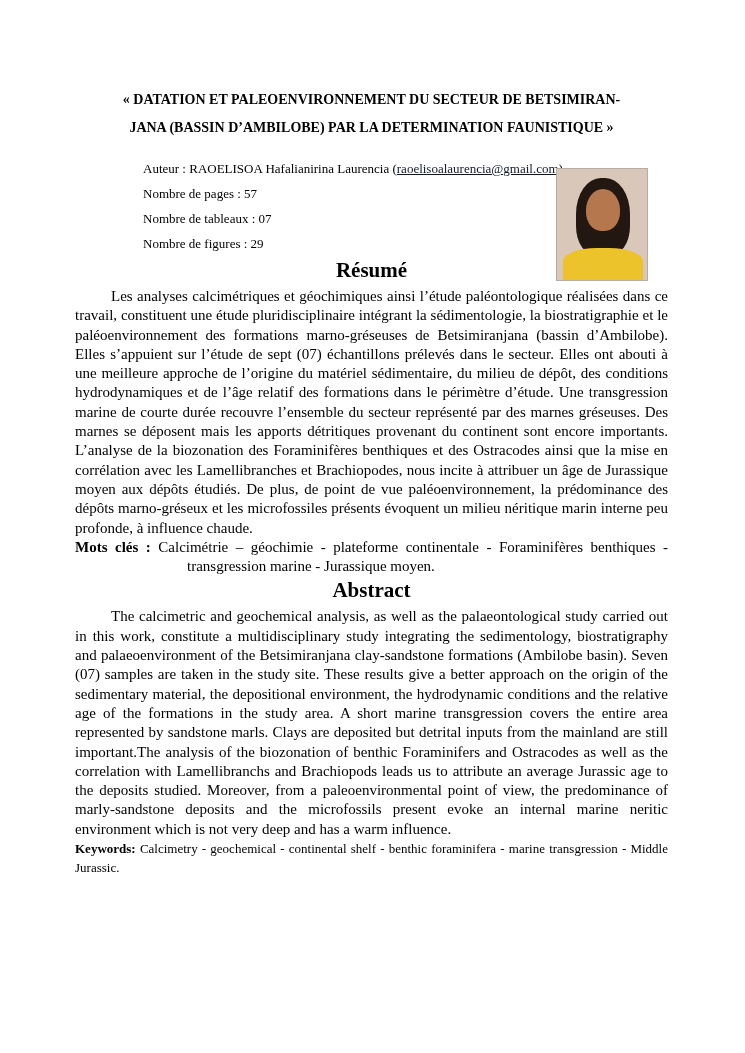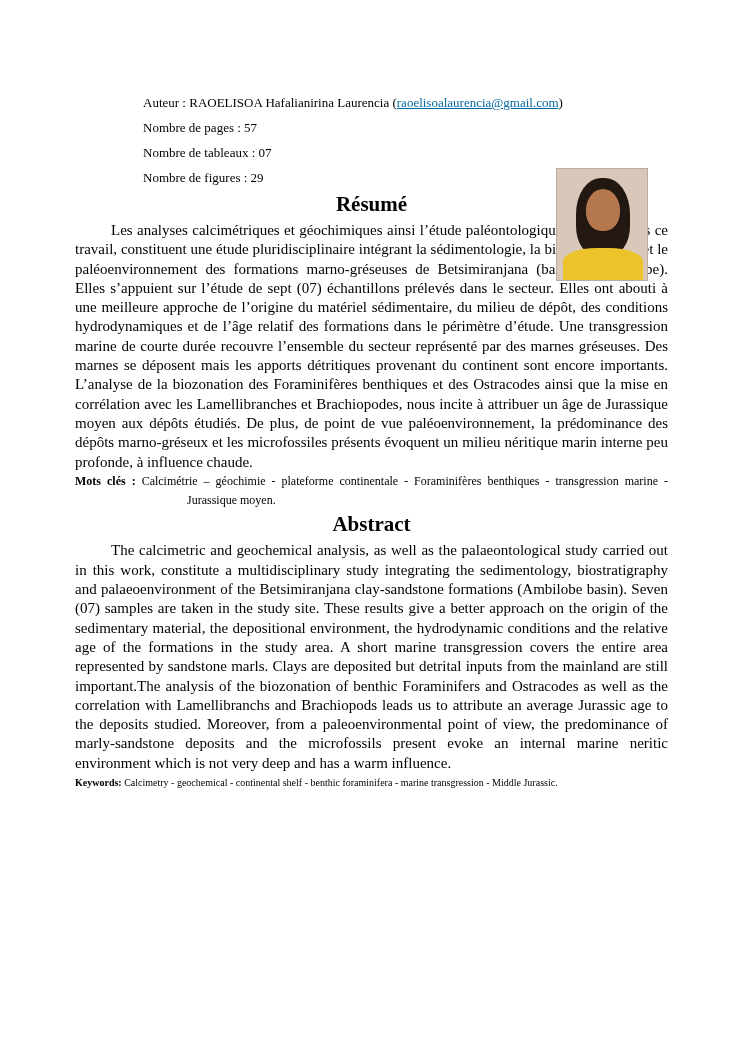--- a/index.html
+++ b/index.html
@@ -27,21 +27,21 @@
   }
   .meta {
     margin: 4px 0 0 68px;
   }
   .meta p {
     margin: 0;
     font-size: 13px;
     line-height: 25px;
   }
   .email {
-    color: #0369a1;
+    color: #0f172a;
     text-decoration: underline;
     cursor: pointer;
   }
   .photo {
     position: absolute;
     top: 168px;
     left: 556px;
     width: 92px;
     height: 113px;
     background: #d9c7ba;
@@ -84,39 +84,40 @@
   }
   .body-par {
     margin: 0;
     font-size: 15px;
     line-height: 19.3px;
     text-align: justify;
     text-indent: 36px;
   }
   .keywords-fr {
     margin: 0;
-    font-size: 12px;
+    font-size: 15px;
     line-height: 19.3px;
     text-align: justify;
     padding-left: 112px;
     text-indent: -112px;
   }
   .keywords-en {
     margin: 0;
-    font-size: 10px;
+    font-size: 13px;
     line-height: 19.3px;
     text-align: justify;
   }
   b { font-weight: bold; }
 </style>
 </head>
 <body>
 
 <div class="page">
 
+  <h1 class="title"><span>« DATATION ET PALEOENVIRONNEMENT DU SECTEUR DE BETSIMIRAN-</span><br><span>JANA (BASSIN D’AMBILOBE) PAR LA DETERMINATION FAUNISTIQUE »</span></h1>
 
   <div class="meta">
     <p><span>Auteur : RAOELISOA Hafalianirina Laurencia (</span><a class="email">raoelisoalaurencia@gmail.com</a><span>)</span></p>
     <p>Nombre de pages : 57</p>
     <p>Nombre de tableaux : 07</p>
     <p>Nombre de figures : 29</p>
   </div>
 
   <div class="photo">
     <div class="hair"></div>

